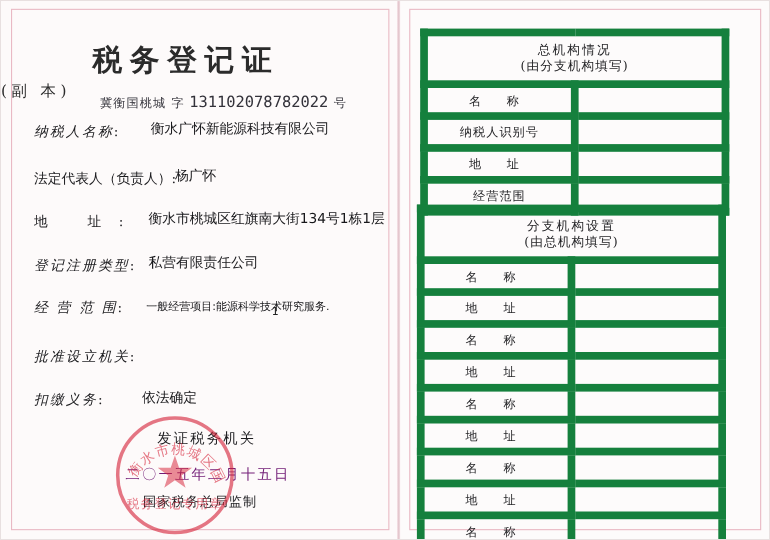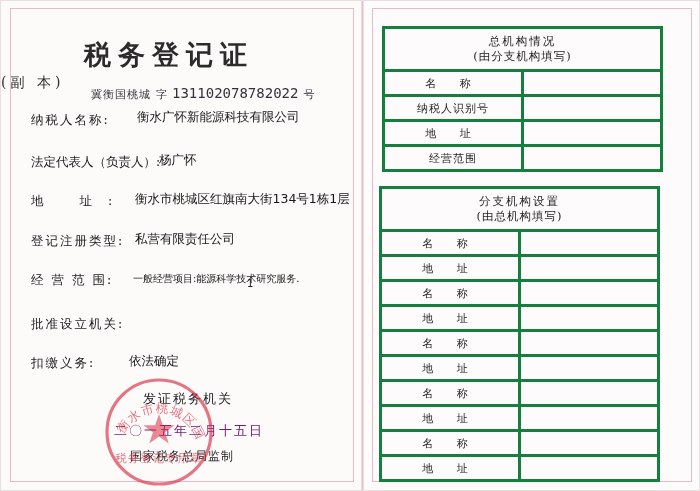--- a/index.html
+++ b/index.html
@@ -97,21 +97,21 @@
   .field .val {
     display: inline-block;
     font-family: "DejaVu Sans", "Liberation Sans", sans-serif;
     font-size: 12.5px;
     color: #17171a;
     margin-left: 6px;
   }
   .field .val.small {
     font-size: 10px;
   }
-  .sp-2 { letter-spacing: 2px; }
+  .sp-2 { letter-spacing: 2px; font-style: italic; }
   .sp-16 { letter-spacing: 16px; }
 
   
   .scope-line2 {
     position: absolute;
     left: 246px; top: 277px;
     font-size: 10px;
     color: #222;
   }
 
@@ -163,21 +163,21 @@
     width: 320px; height: 474px;
     border: 1px solid #e9b9c4;
     box-sizing: border-box;
   }
   .tbl {
     position: absolute;
     border-collapse: collapse;
     table-layout: fixed;
   }
   .tbl td {
-    border: 3px solid #15803d;
+    border: 7px solid #15803d;
     font-family: "DejaVu Serif", "Liberation Serif", serif;
     font-size: 11px;
     color: #1f1f22;
     text-align: center;
     padding: 0;
     height: 22px;
   }
   .tbl td.hdr {
     font-size: 11.5px;
     line-height: 15px;

